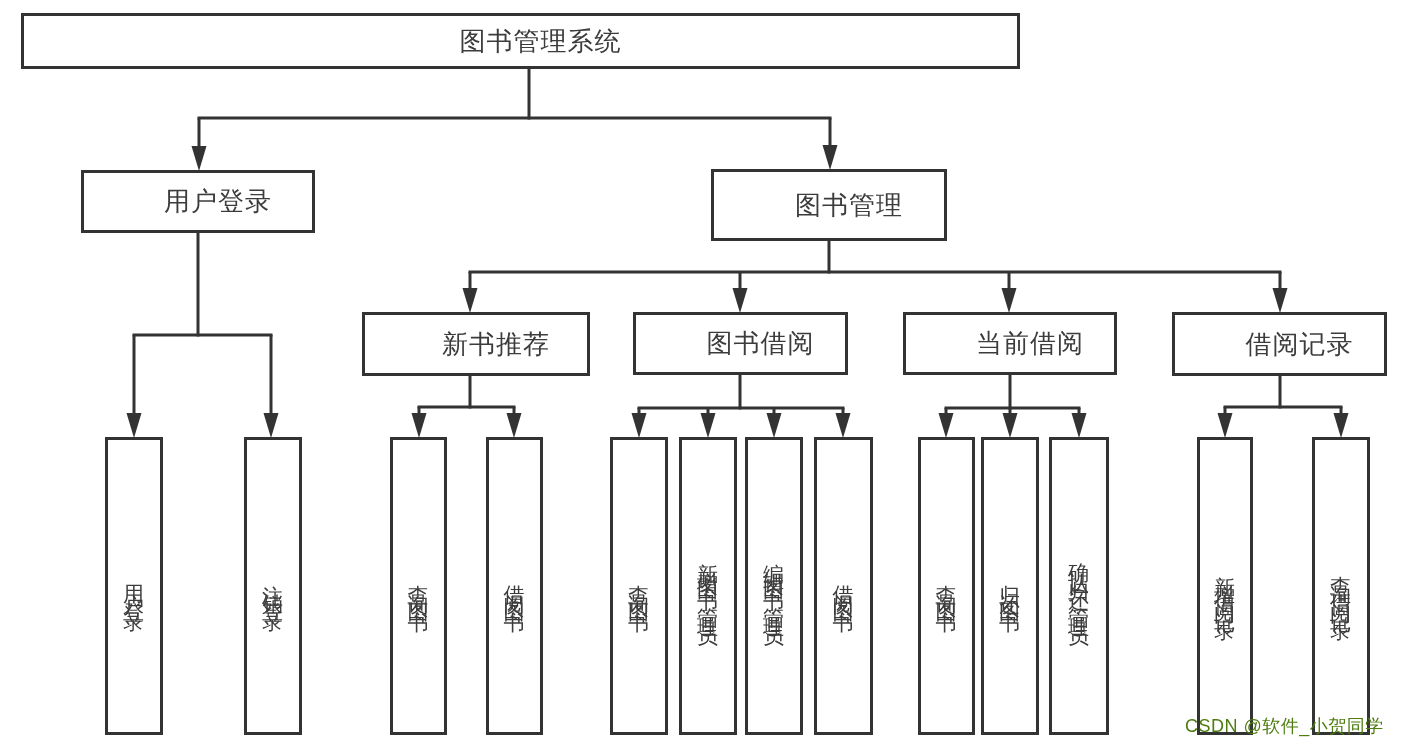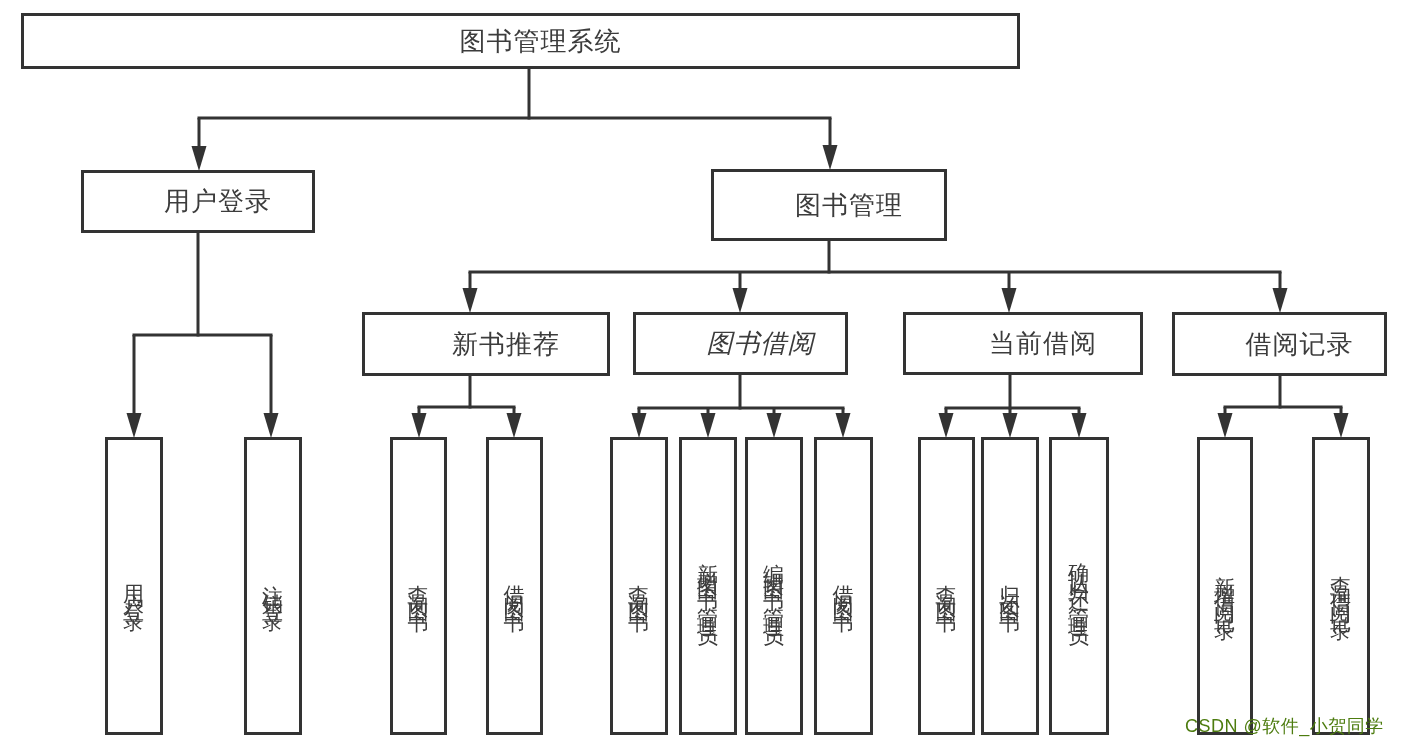--- a/index.html
+++ b/index.html
@@ -99,27 +99,27 @@
   <span>图书管理系统</span>
 </div>
 
 <div class="node hnode" style="left:81px;top:170px;width:234px;height:63px;">
   <span>用户登录</span>
 </div>
 <div class="node hnode" style="left:711px;top:169px;width:236px;height:72px;">
   <span>图书管理</span>
 </div>
 
-<div class="node hnode" style="left:362px;top:312px;width:248px;height:64px;">
+<div class="node hnode" style="left:362px;top:312px;width:228px;height:64px;">
   <span>新书推荐</span>
 </div>
-<div class="node hnode" style="left:633px;top:312px;width:215px;height:63px;font-style:italic;">
+<div class="node hnode" style="left:633px;top:312px;width:215px;height:63px;">
   <span>图书借阅</span>
 </div>
-<div class="node hnode" style="left:903px;top:312px;width:240px;height:63px;">
+<div class="node hnode" style="left:903px;top:312px;width:214px;height:63px;">
   <span>当前借阅</span>
 </div>
 <div class="node hnode" style="left:1172px;top:312px;width:215px;height:64px;">
   <span>借阅记录</span>
 </div>
 
 <div class="node leaf" style="left:105px;top:437px;width:58px;height:298px;">
   <span class="vtext">用户登录</span>
 </div>
 <div class="node leaf" style="left:244px;top:437px;width:58px;height:298px;">

